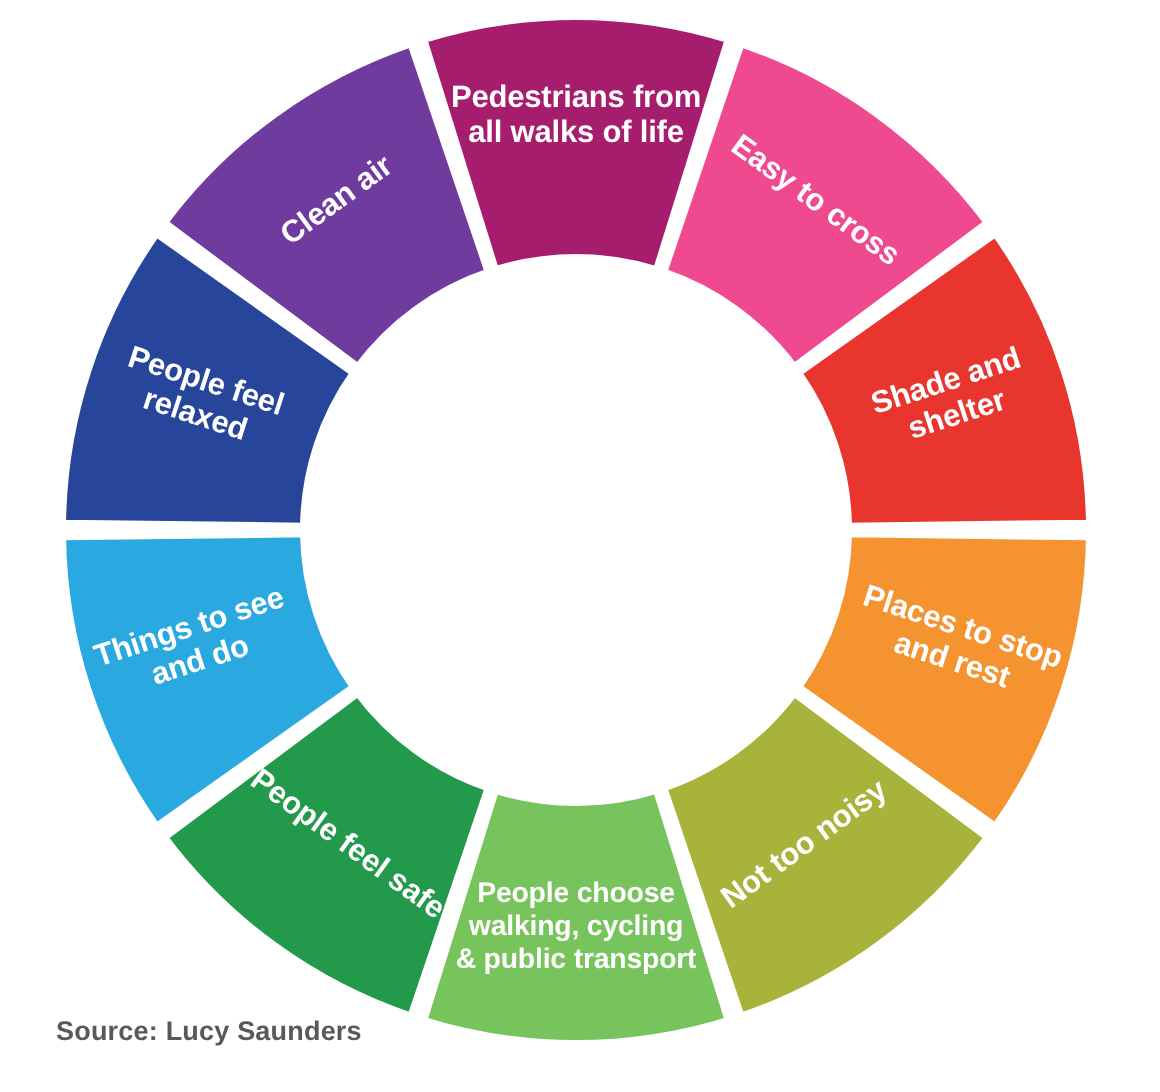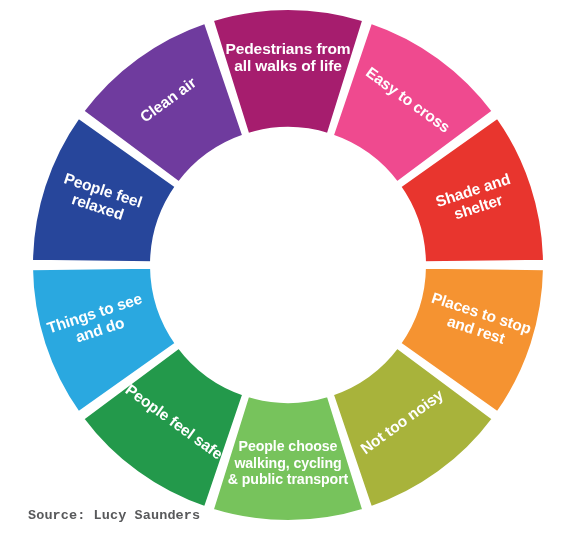--- a/index.html
+++ b/index.html
@@ -38,21 +38,21 @@
     font-size: 15.5px;
     letter-spacing: -0.1px;
   }
   .seg-label.small {
     font-size: 14.2px;
   }
   .source-note {
     position: absolute;
     left: 28px;
     top: 508px;
-    font-family: Liberation Mono, monospace;
+    font-family: Liberation Sans, sans-serif;
     font-weight: bold;
     font-size: 13.5px;
     color: #58595b;
     letter-spacing: 0.1px;
     white-space: nowrap;
   }
 </style>
 </head>
 <body>
 

